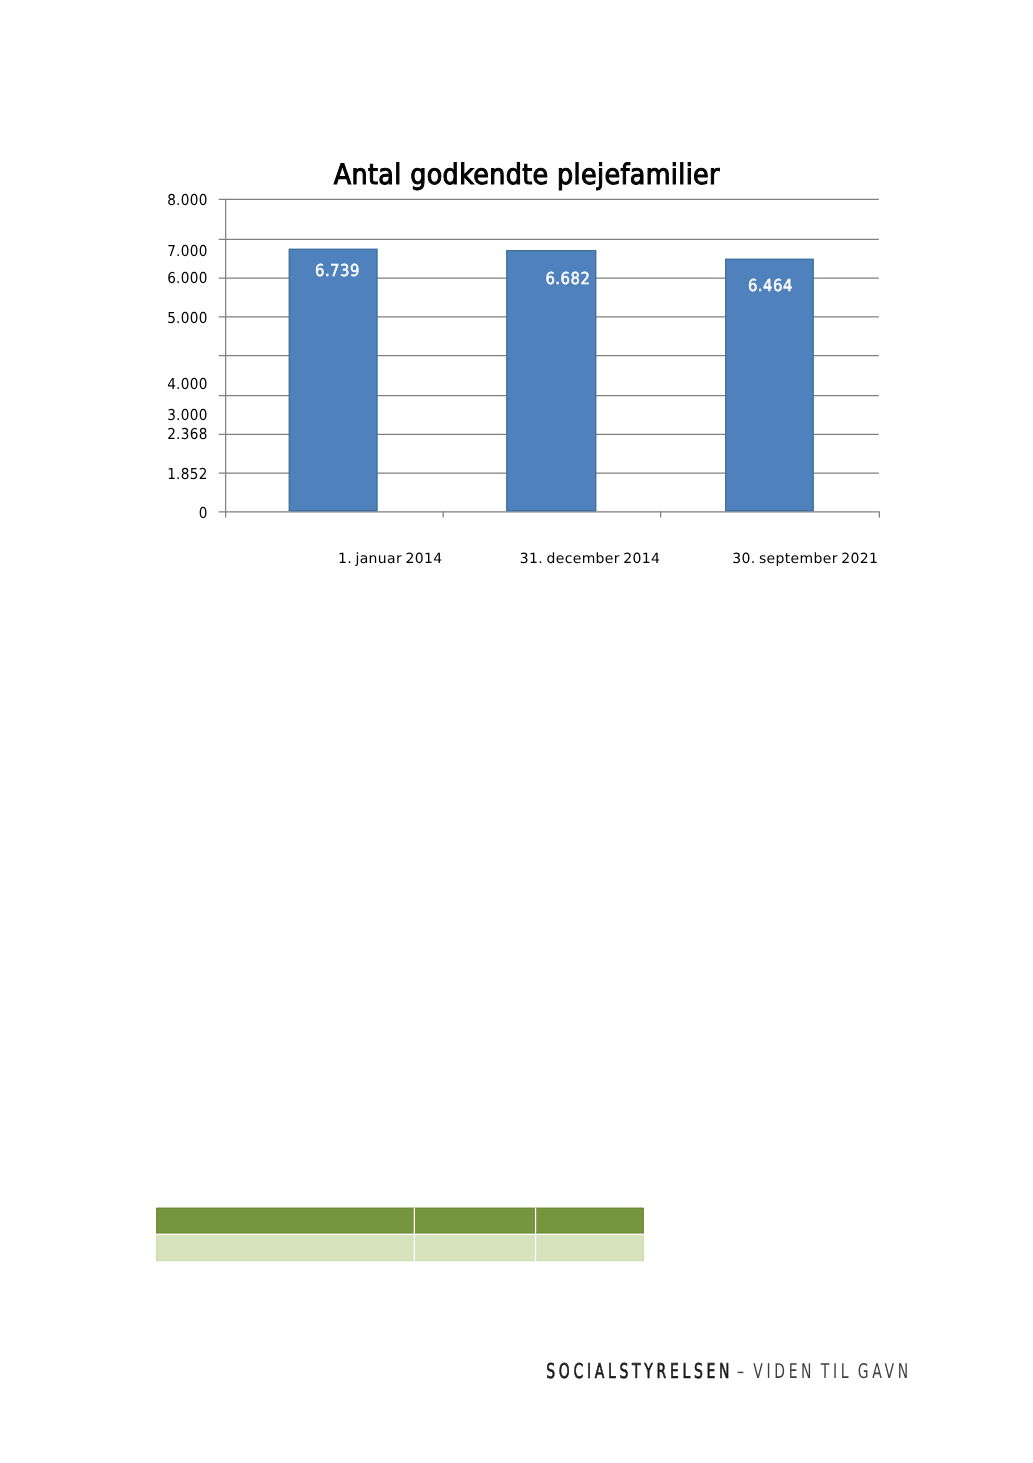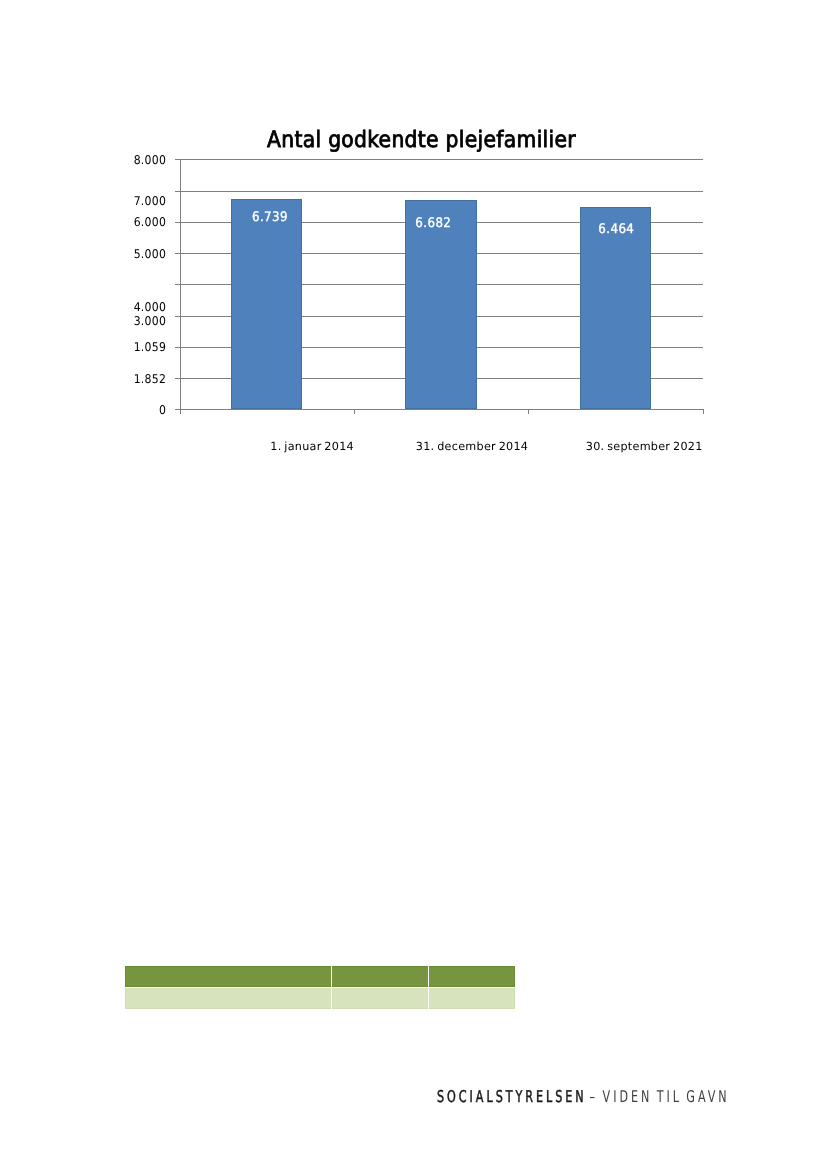--- a/index.html
+++ b/index.html
@@ -73,35 +73,35 @@
         <div class="tick-y" style="top: 62.5px;"></div>
         <div class="ylab" style="top: 57.15px;">6.000</div>
         <div class="gridline" style="top: 93.75px;"></div>
         <div class="tick-y" style="top: 93.75px;"></div>
         <div class="ylab" style="top: 88.4px;">5.000</div>
         <div class="gridline" style="top: 125px;"></div>
         <div class="tick-y" style="top: 125px;"></div>
         <div class="ylab" style="top: 119.65px; margin-top: 22px;">4.000</div>
         <div class="gridline" style="top: 156.25px;"></div>
         <div class="tick-y" style="top: 156.25px;"></div>
-        <div class="ylab" style="top: 156px;">3.000</div>
+        <div class="ylab" style="top: 167px;">3.000</div>
         <div class="gridline" style="top: 187.5px;"></div>
         <div class="tick-y" style="top: 187.5px;"></div>
-        <div class="ylab" style="top: 182.15px;">1.059</div>
+        <div class="ylab" style="top: 182.15px;">2.368</div>
         <div class="gridline" style="top: 218.75px;"></div>
         <div class="tick-y" style="top: 218.75px;"></div>
         <div class="ylab" style="top: 213.4px;">1.852</div>
         <div class="tick-y" style="top: 250px;"></div>
         <div class="ylab" style="top: 244.65px;">0</div>
         <div class="bar" style="left: 51.4283px; top: 39.4062px; width: 71.4767px; height: 210.594px; background: rgb(79, 129, 189); border-color: rgb(65, 113, 156);"></div>
         <div class="barlabel" style="left: 54.6283px; width: 71.4767px; top: 51.4062px;">6.739</div>
         <div class="xlab" style="left: 0px; width: 174.333px;">1. januar 2014</div>
         <div class="tick-x" style="left: 174.333px;"></div>
         <div class="bar" style="left: 225.762px; top: 41.1875px; width: 71.4767px; height: 208.812px; background: rgb(79, 129, 189); border-color: rgb(65, 113, 156);"></div>
-        <div class="barlabel" style="left: 218px; width: 71.4767px; top: 57.5875px;">6.682</div>
+        <div class="barlabel" style="left: 239px; width: 71.4767px; top: 57.5875px;">6.682</div>
         <div class="xlab" style="left: 174.333px; width: 174.333px;">31. december 2014</div>
         <div class="tick-x" style="left: 348.667px;"></div>
         <div class="bar" style="left: 400.095px; top: 48px; width: 71.4767px; height: 202px; background: rgb(79, 129, 189); border-color: rgb(65, 113, 156);"></div>
         <div class="barlabel" style="left: 400.995px; width: 71.4767px; top: 64.2px;">6.464</div>
         <div class="xlab" style="left: 348.667px; width: 174.333px;">30. september 2021</div>
         <div class="tick-x" style="left: 523px;"></div>
       </div>
   </div>
 
   <table class="tbl">

